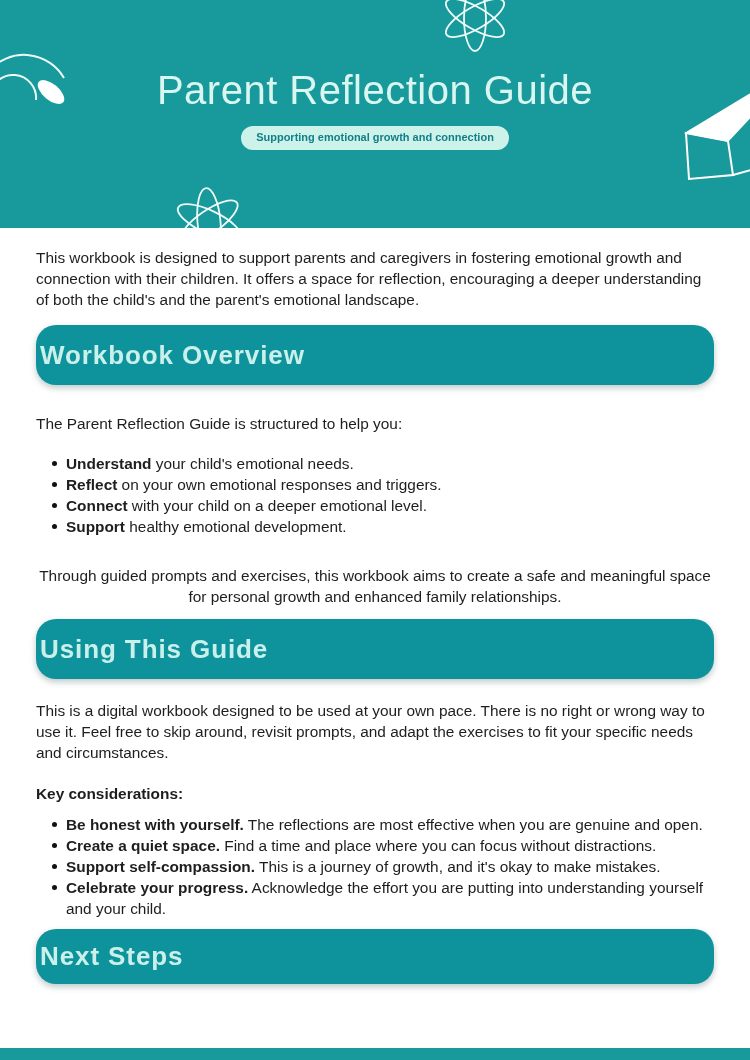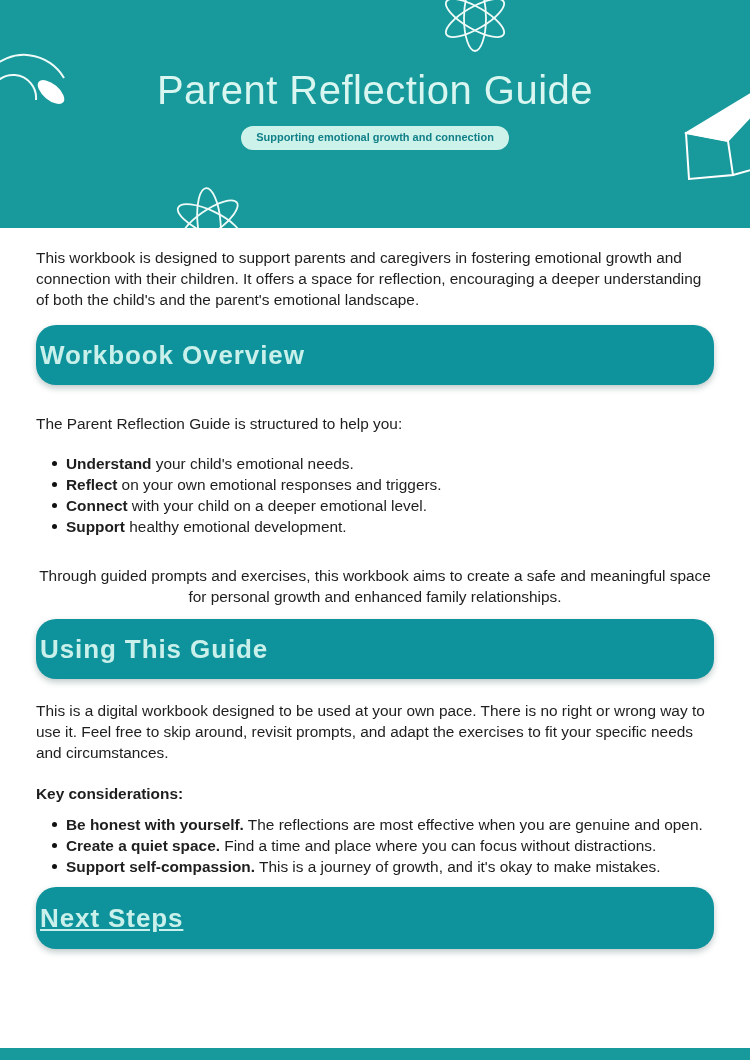--- a/index.html
+++ b/index.html
@@ -61,21 +61,21 @@
     display:flex;
     align-items:center;
     padding-left:4px;
     color:#c9f0ea;
     font-size:26px;
     font-weight:800;
     letter-spacing:0.9px;
   }
   .bar-1 { margin-top:15px; }
   .bar-2 { margin-top:12px; }
-  .bar-3 { margin-top:10px; height:62px;text-decoration:underline; }
+  .bar-3 { margin-top:10px; height:55px; }
 
   ul.doc-list { margin-top:19px; list-style:none; padding-left:30px; }
   ul.list-2 { margin-top:10px; }
   ul.doc-list li { position:relative; line-height:21px; }
   ul.doc-list li::before {
     content:"";
     position:absolute;
     left:-14px; top:8px;
     width:5px; height:5px;
     border-radius:50%;
@@ -151,20 +151,21 @@
     </div>
 
     <p class="p-lead2">This is a digital workbook designed to be used at your own pace. There is no right or wrong way to use it. Feel free to skip around, revisit prompts, and adapt the exercises to fit your specific needs and circumstances.</p>
 
     <p class="p-key">Key considerations:</p>
 
     <ul class="doc-list list-2">
       <li><strong>Be honest with yourself.</strong><span> The reflections are most effective when you are genuine and open.</span></li>
       <li><strong>Create a quiet space.</strong><span> Find a time and place where you can focus without distractions.</span></li>
       <li><strong>Support self-compassion.</strong><span> This is a journey of growth, and it's okay to make mistakes.</span></li>
+      <li><strong>Celebrate your progress.</strong><span> Acknowledge the effort you are putting into understanding yourself and your child.</span></li>
     </ul>
 
     <div class="section-bar bar-3">
       <span>Next Steps</span>
     </div>
 
   </main>
 
   <div class="footer-bar"></div>
 

